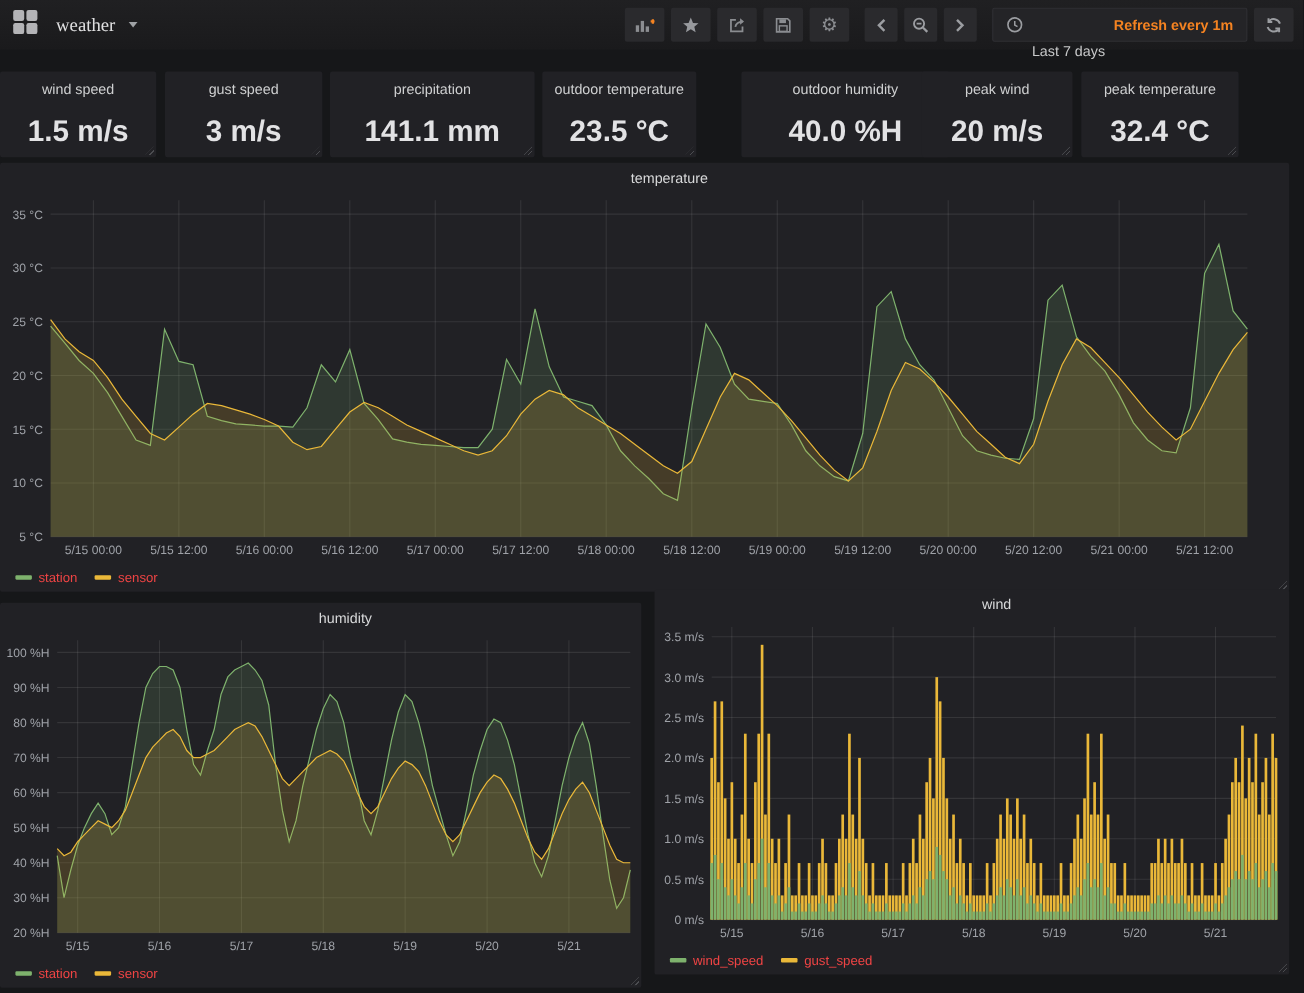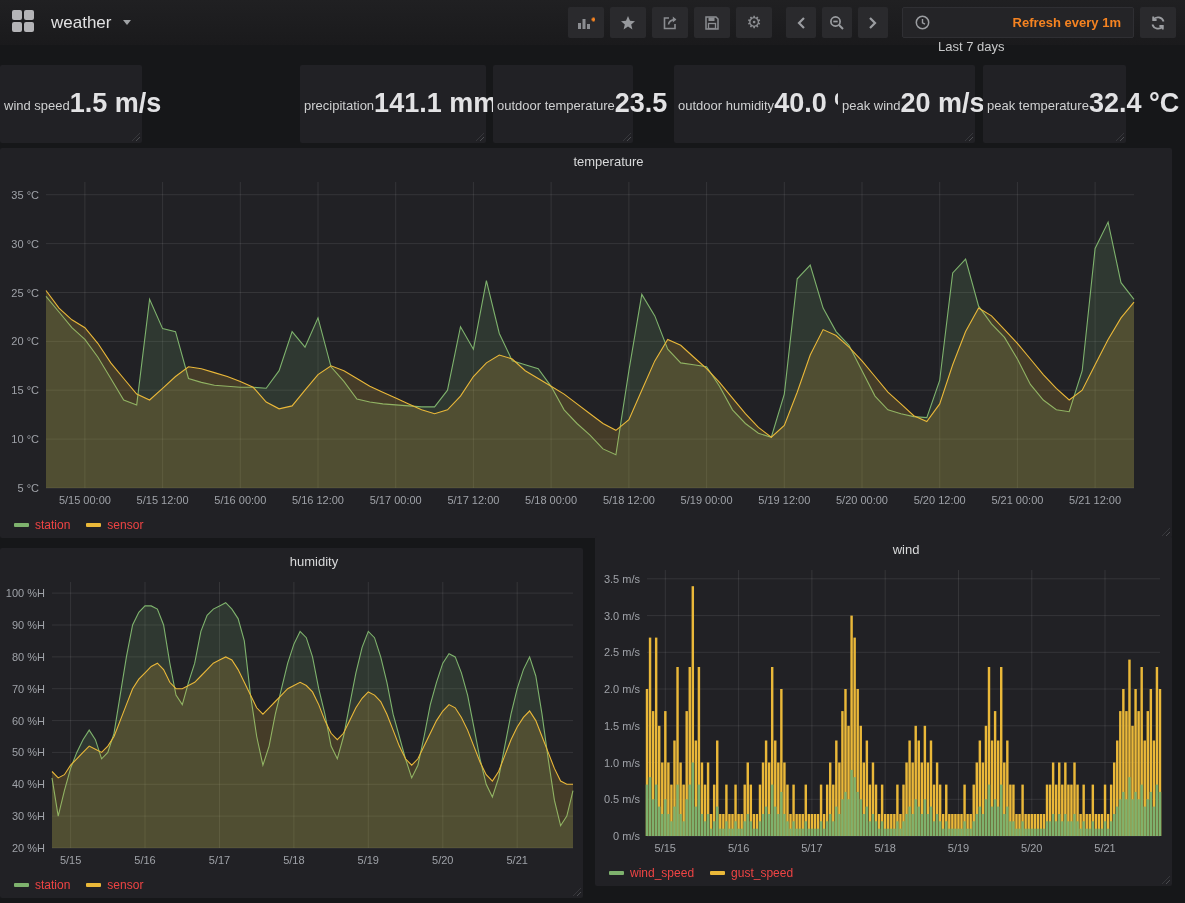--- a/index.html
+++ b/index.html
@@ -5,42 +5,42 @@
   * { margin:0; padding:0; box-sizing:border-box; }
   html,body { background:#161719; }
   body { font-family:"Liberation Sans", sans-serif; color:#d8d9da; }
   #screen { position:relative; width:1185px; height:903px; background:#161719; overflow:hidden; }
 
   
   .navbar { position:absolute; left:0; top:0; width:1185px; height:45px;
             background:linear-gradient(#202022,#1a1a1c); display:flex; align-items:center; padding:0 9px; }
   .nav-left { display:flex; align-items:center; gap:10px; }
   .logo { width:24px; height:24px; margin-left:2px; }
-  .dash-title { font-size:17px; color:#e0e0e1; margin-left:6px; cursor:pointer; }
+  .dash-title { font-size:17px; color:#e0e0e1; margin-left:6px; cursor:pointer;font-family:Liberation Serif, serif; }
   .caret { width:0; height:0; border-left:4px solid transparent; border-right:4px solid transparent;
            border-top:5px solid #9fa2a5; display:inline-block; margin-left:2px; }
   .nav-right { margin-left:auto; display:flex; align-items:center; gap:14px; }
   .btn-group { display:flex; gap:6px; }
   .nav-btn { width:36px; height:31px; background:#2a2a2d; border:none; border-radius:2px;
              display:flex; align-items:center; justify-content:center; cursor:pointer; color:#8b8d91; }
   .nav-btn.narrow { width:30px; }
   .nav-btn svg { display:block; }
   .timepicker { height:31px; background:#242427; border:1px solid #2f2f33; border-radius:2px;
                 display:flex; align-items:center; gap:8px; padding:0 12px; cursor:pointer; }
   .timepicker .range { font-size:13px; color:#c8c9ca;margin-top:48px; }
   .timepicker .refresh-txt { font-size:13px; color:#f58321; font-weight:bold; }
   .gear-glyph { font-size:17px; line-height:1; color:#8b8d91; }
 
   
   .panel { position:absolute; background:#212125; border-radius:2px; }
   .panel .resize { position:absolute; right:2px; bottom:2px; width:8px; height:8px;
                    background:repeating-linear-gradient(135deg, transparent 0 2px, #4b4c50 2px 3px);
                    clip-path:polygon(100% 0, 100% 100%, 0 100%); cursor:nwse-resize; }
 
-  .stat-panel { display:flex; flex-direction:row; align-items:center; justify-content:space-between;
+  .stat-panel { display:flex; flex-direction:column; align-items:center; justify-content:space-between;
                 padding:8px 4px 6px; }
   .stat-title { font-size:13px; color:#cfd0d1; white-space:nowrap; cursor:pointer; }
   .stat-value { font-size:27px; font-weight:bold; color:#e2e2e4; white-space:nowrap; line-height:1; padding-bottom:4px; }
 
   .chart-panel { display:flex; flex-direction:column; }
   .panel-title { height:26px; display:flex; align-items:center; justify-content:center;
                  font-size:13px; color:#d8d9da; cursor:pointer; flex:0 0 auto;padding-left:45px; }
   .chart-body { flex:1 1 auto; position:relative; }
   .chart-body svg { position:absolute; left:0; top:0; font-family:inherit; }
   .tick { fill:#9fa2a8; font-size:11px; }
@@ -138,20 +138,25 @@
             <path d="M12.8 14.4 V11 H9.4" fill="none" stroke="#9b9da1" stroke-width="1.8"></path>
           </svg>
         </button>
       </div>
     </div>
   </header>
 
   <section class="panel stat-panel" style="left:0;   top:65px; width:142px; height:78px;">
     <div class="stat-title">wind speed</div>
     <div class="stat-value">1.5 m/s</div>
+    <span class="resize"></span>
+  </section>
+  <section class="panel stat-panel" style="left:150px; top:65px; width:143px; height:78px;">
+    <div class="stat-title">gust speed</div>
+    <div class="stat-value">3 m/s</div>
     <span class="resize"></span>
   </section>
   <section class="panel stat-panel" style="left:300px; top:65px; width:186px; height:78px;">
     <div class="stat-title">precipitation</div>
     <div class="stat-value">141.1 mm</div>
     <span class="resize"></span>
   </section>
   <section class="panel stat-panel" style="left:493px; top:65px; width:140px; height:78px;">
     <div class="stat-title">outdoor temperature</div>
     <div class="stat-value">23.5 °C</div>

